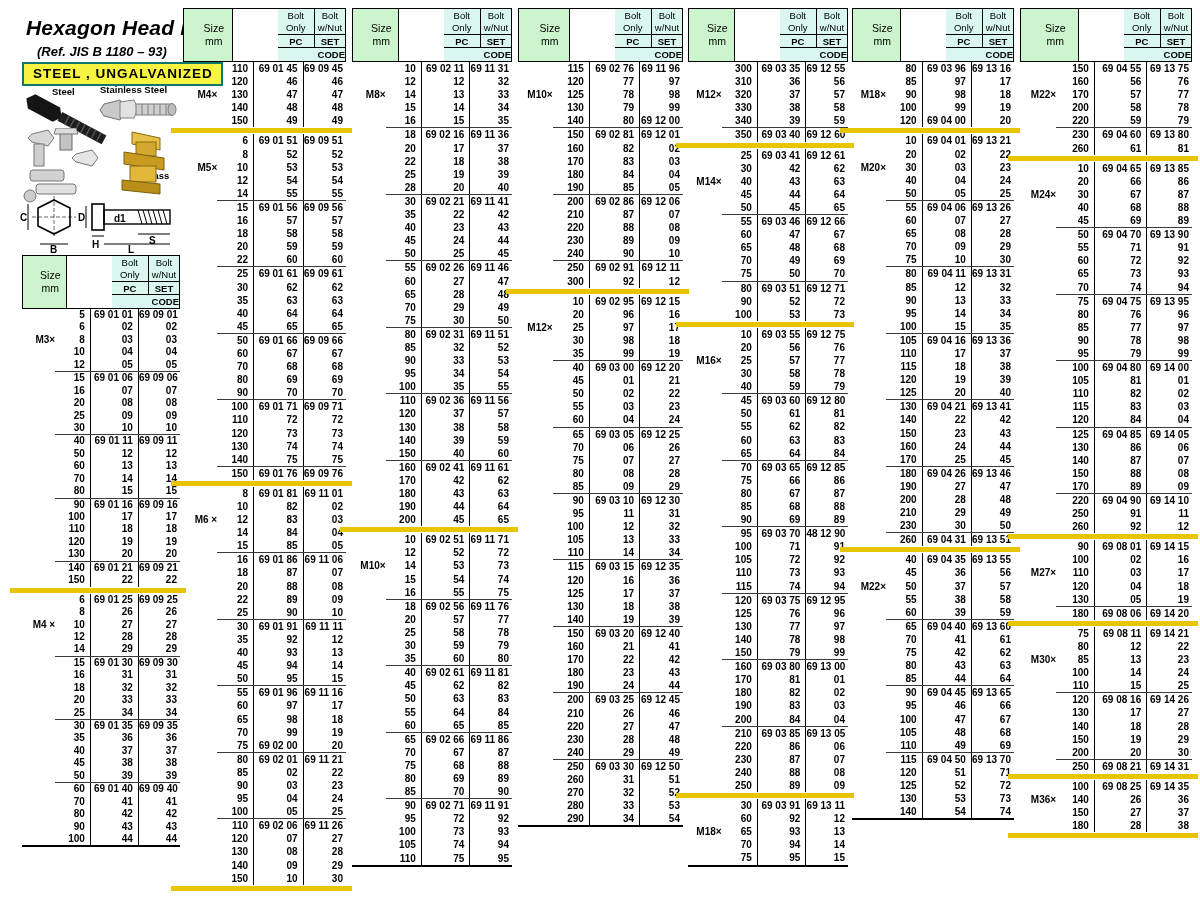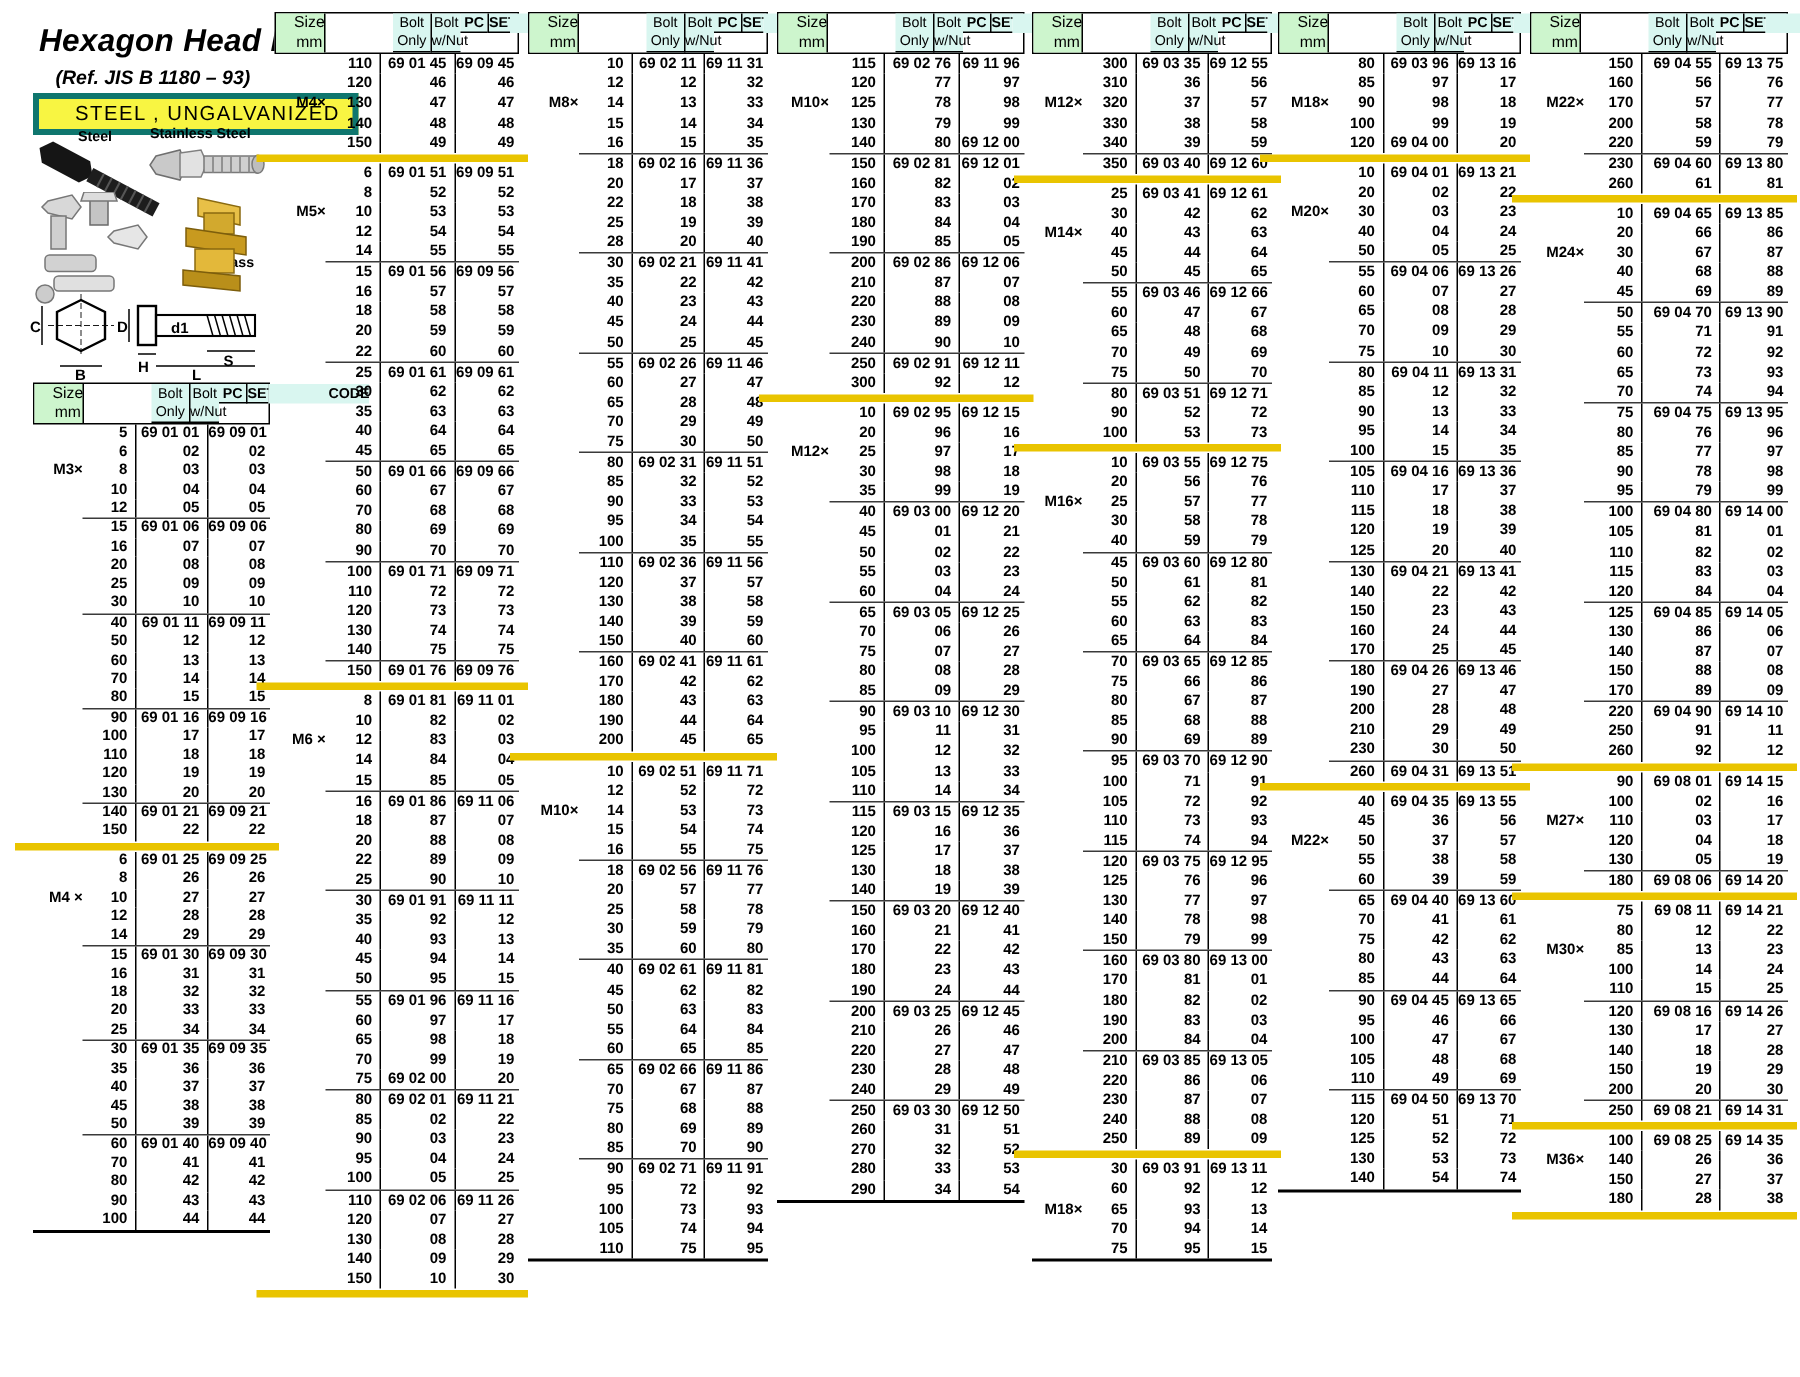--- a/index.html
+++ b/index.html
@@ -2,34 +2,34 @@
 <html style="--yellow: #e9c400; --badge: #f8f542; --green: #cdf5cd; --cyan: #d9f6f0;"><head>
 <meta charset="utf-8">
 <style>
   html,body{margin:0;padding:0;background:#fff;}
   #page{position:relative;width:1200px;height:918px;background:#ffffff;overflow:hidden;
         font-family:"Liberation Sans",sans-serif;color:#000;}
 
   
   .title{position:absolute;left:26px;top:16px;font-size:21px;font-weight:bold;font-style:italic;letter-spacing:.2px;}
   .ref{position:absolute;left:37px;top:44px;font-size:13px;font-weight:bold;font-style:italic;}
-  .badge{position:absolute;left:22px;top:62px;background:var(--badge,#f8f542);border:4px solid #0f766e;
-         font-size:13.5px;font-weight:normal;padding:2px 8px 3px 24px;letter-spacing:1px;}
+  .badge{position:absolute;left:22px;top:62px;background:var(--badge,#f8f542);border:2px solid #0f766e;
+         font-size:13.5px;font-weight:bold;padding:2px 8px 3px 9px;letter-spacing:1px;}
   .mat-label{position:absolute;font-size:9.5px;font-weight:bold;}
   .steel-lbl{left:52px;top:86px;}
   .stainless-lbl{left:100px;top:84px;}
   .brass-lbl{left:143px;top:170px;}
   .imgwrap{position:absolute;}
 
   
   .btable{position:absolute;font-size:10px;font-weight:bold;}
   .thead{display:flex;border:1.5px solid #000;box-sizing:border-box;background:#fff;}
   .h-size{width:43%;background:var(--green,#cdf5cd);border-right:1px solid #000;display:flex;flex-direction:column;
           justify-content:center;align-items:center;font-weight:normal;font-size:10.5px;line-height:1.25;padding-left:12px;}
-  .h-right{width:57%;display:flex;margin-left:45px;}
+  .h-right{width:57%;display:flex;flex-direction:column;margin-left:45px;}
   .h-r1{display:flex;height:26px;}
   .h-cell{width:54%;background:var(--cyan,#d9f6f0);border-bottom:1px solid #000;box-sizing:border-box;
           font-weight:normal;font-size:9.5px;text-align:center;line-height:1.25;padding-top:1px;}
   .h-cell.h-set{width:46%;border-left:1px solid #000;}
   .h-r2{display:flex;height:13px;}
   .h-pc,.h-setl{background:var(--cyan,#d9f6f0);border-bottom:1px solid #000;box-sizing:border-box;
           font-weight:bold;font-size:9.5px;text-align:center;line-height:13px;}
   .h-pc{width:54%;}
   .h-setl{width:46%;border-left:1px solid #000;}
   .h-code{height:13px;background:var(--cyan,#d9f6f0);font-weight:bold;font-size:9.5px;text-align:center;line-height:13px;padding-left:40px;}
@@ -1957,21 +1957,21 @@
           <div class="c-pc">69</div>
           <div class="c-set">89</div>
         </div>
       </div>
       <div class="sep-gray"></div>
       <div class="tgroup">
         <div class="trow">
           <div class="c-prefix"></div>
           <div class="c-size">95</div>
           <div class="c-pc">69 03 70</div>
-          <div class="c-set">69 12 90</div>
+          <div class="c-set">48 12 90</div>
         </div>
         <div class="trow">
           <div class="c-prefix"></div>
           <div class="c-size">100</div>
           <div class="c-pc">71</div>
           <div class="c-set">91</div>
         </div>
         <div class="trow">
           <div class="c-prefix"></div>
           <div class="c-size">105</div>

